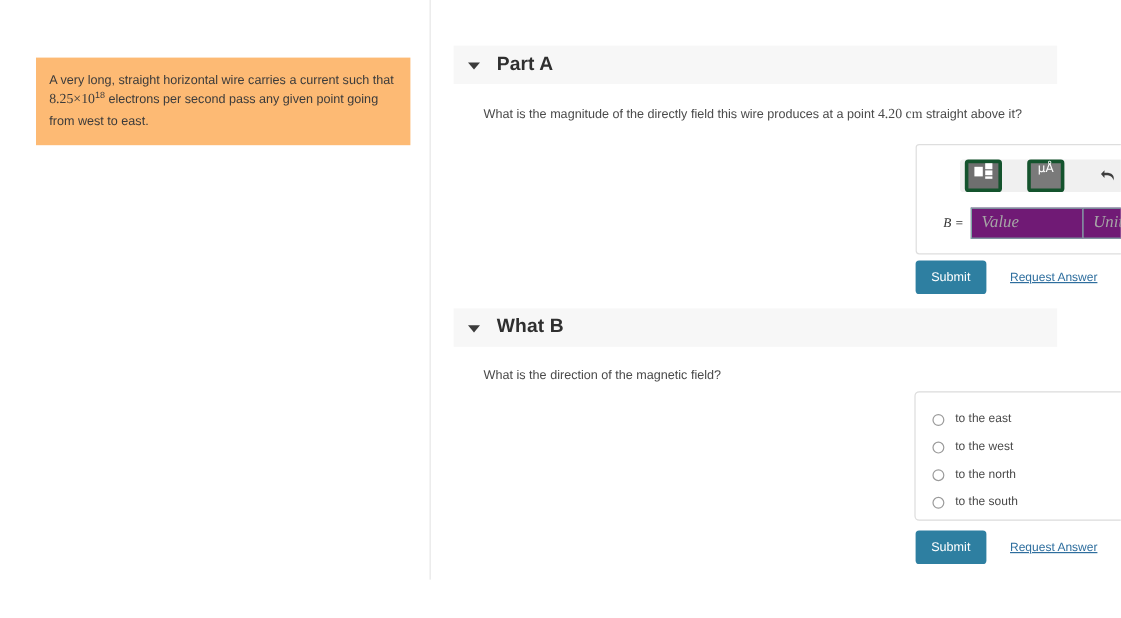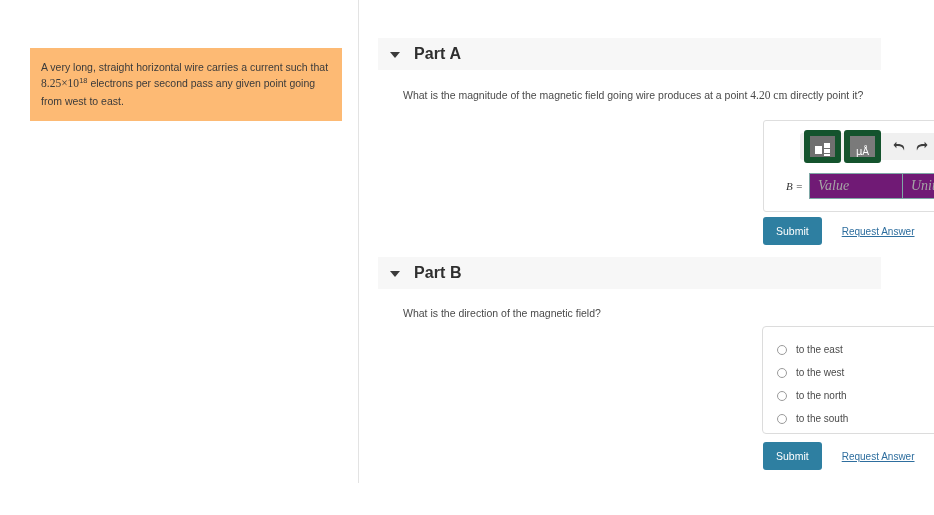--- a/index.html
+++ b/index.html
@@ -148,25 +148,25 @@
     border-radius: 3px;
     display: flex;
     align-items: center;
     padding-left: 4px;
     box-sizing: border-box;
   }
   .tb-btn {
     width: 25px;
     height: 21px;
     background: #6f6f6f;
-    border: 6px solid #14532d;
+    border: 3px solid #14532d;
     border-radius: 3px;
-    margin-right: 3px;
-    display: flex;
-    align-items: flex-end;
+    margin-right: 21px;
+    display: flex;
+    align-items: flex-start;
     justify-content: center;
     flex: none;
     cursor: pointer;
   }
   .tb-btn.alt { background: #7a7a7a; }
   .tb-icon-grid {
     width: 15px;
     height: 14px;
     position: relative;
   }
@@ -308,21 +308,21 @@
   <div class="divider"></div>
 
   <div class="right-pane">
 
     <div class="part-header" style="top:38px;">
       <span class="caret"></span>
       <span class="part-title">Part A</span>
     </div>
 
     <div class="question-text" style="top:87px; width:470px;">
-      <span>What is the magnitude of the magnetic field going wire produces at a point </span><span class="qty">4.20</span>&nbsp;<span class="unit-rm">cm</span><span> directly point it?</span>
+      <span>What is the magnitude of the directly field this wire produces at a point </span><span class="qty">4.20</span>&nbsp;<span class="unit-rm">cm</span><span> straight above it?</span>
     </div>
 
 
     <div class="answer-box">
 
       <div class="toolbar">
         <div class="tb-btn">
           <span class="tb-icon-grid">
             <i class="a"></i>
               <i class="b"></i>
@@ -359,21 +359,21 @@
       </div>
     </div>
 
     <div class="btn-row" style="top:217px;">
       <button class="submit-btn">Submit</button>
       <a class="request-link">Request Answer</a>
     </div>
 
     <div class="part-header" style="top:257px;">
       <span class="caret"></span>
-      <span class="part-title">Part B</span>
+      <span class="part-title">What B</span>
     </div>
 
     <div class="question-text" style="top:306px; width:470px;">What is the direction of the magnetic field?</div>
 
     <div class="choice-box">
       <div class="choice">
         <span class="radio"></span>
         <span class="choice-label">to the east</span>
       </div>
       <div class="choice">

